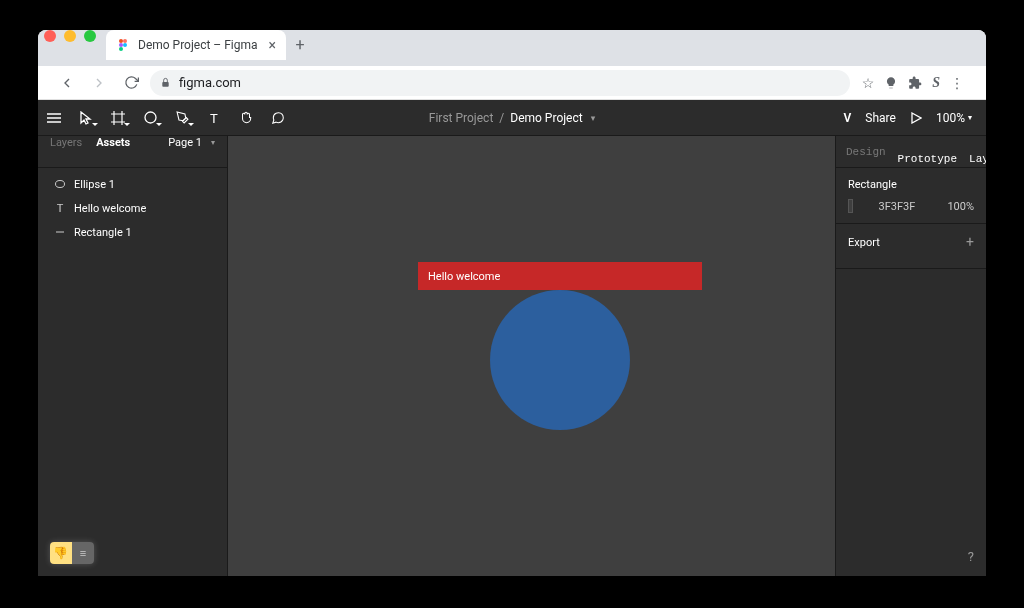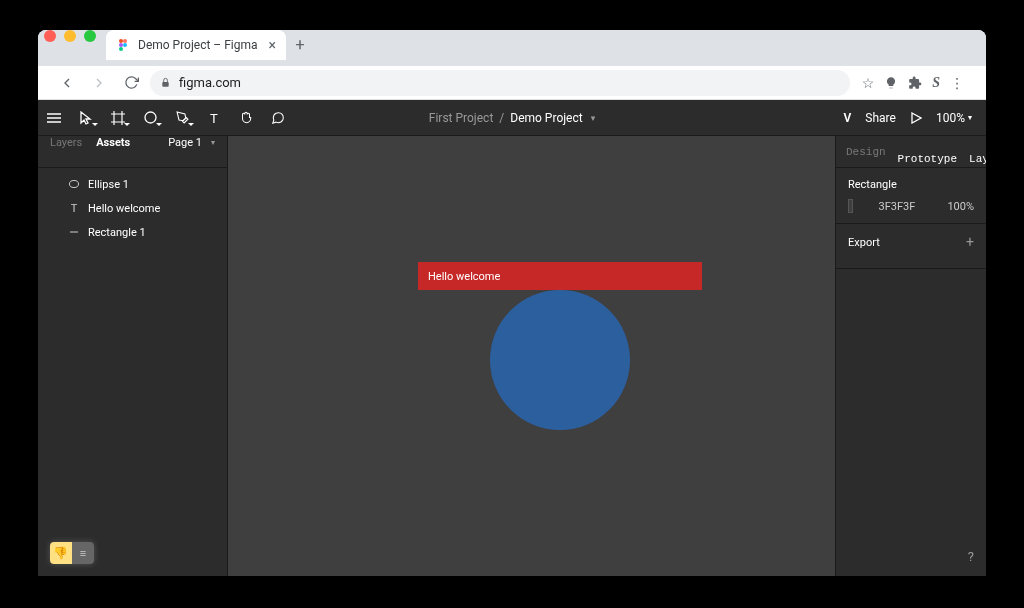--- a/index.html
+++ b/index.html
@@ -41,21 +41,21 @@
   .play-btn, .zoom-val { font-size: 12px; cursor: pointer; display: flex; align-items: center; gap: 3px; }
   .zoom-val .chev { font-size: 8px; }
   
   .figma-body { flex: 1; display: flex; min-height: 0; }
   .left-panel { width: 190px; background: #2c2c2c; border-right: 1px solid #1a1a1a; display: flex; flex-direction: column; }
   .panel-tabs { height: 32px; display: flex; align-items: flex-start; padding: 0 12px; gap: 14px; border-bottom: 1px solid #1a1a1a; }
   .panel-tabs .ptab { font-size: 11px; color: #777; cursor: pointer; }
   .panel-tabs .ptab.active { color: #fff; font-weight: bold; }
   .panel-tabs .page-sel { margin-left: auto; display: flex; align-items: center; gap: 9px; font-size: 11px; cursor: pointer; }
   .panel-tabs .chev { font-size: 8px; color: #999; }
-  .layer-list { padding: 4px 18px; }
+  .layer-list { padding: 4px 4px; }
   .layer-item { height: 24px; display: flex; align-items: center; padding: 0 12px; gap: 8px; font-size: 11px; cursor: pointer; }
   .layer-icon { width: 12px; display: flex; justify-content: center; color: #ccc; }
   .canvas { flex: 1; background: #3f3f3f; position: relative; overflow: hidden; border-right: 1px solid #1a1a1a; }
   .canvas-rect { position: absolute; left: 190px; top: 126px; width: 284px; height: 28px; background: #c62828; display: flex; align-items: center; padding-left: 10px; font-size: 11px; color: #fff; }
   .canvas-ellipse { position: absolute; left: 262px; top: 154px; width: 140px; height: 140px; border-radius: 50%; background: #2c5f9e; }
   .right-panel { width: 150px; background: #2c2c2c; display: flex; flex-direction: column; font-size: 11px; }
   .right-tabs { height: 32px; display: flex; align-items: center; padding: 0 10px; gap: 12px; border-bottom: 1px solid #1a1a1a; }
   .right-tabs .rtab { color: #777; cursor: pointer; font-family: Liberation Mono, monospace; }
   .right-tabs .rtab.active { color: #fff; margin-top: 15px; }
   .prop-section { border-bottom: 1px solid #1a1a1a; padding: 10px 12px; }

